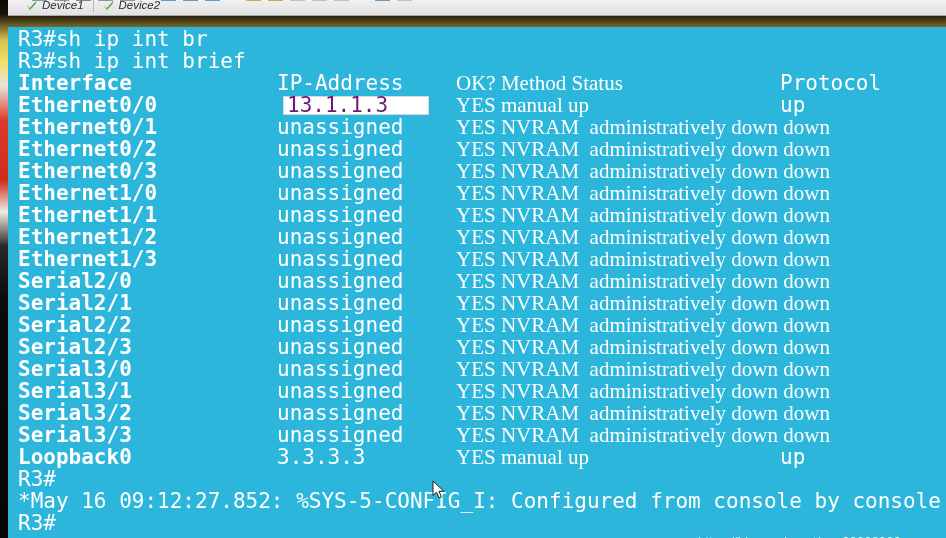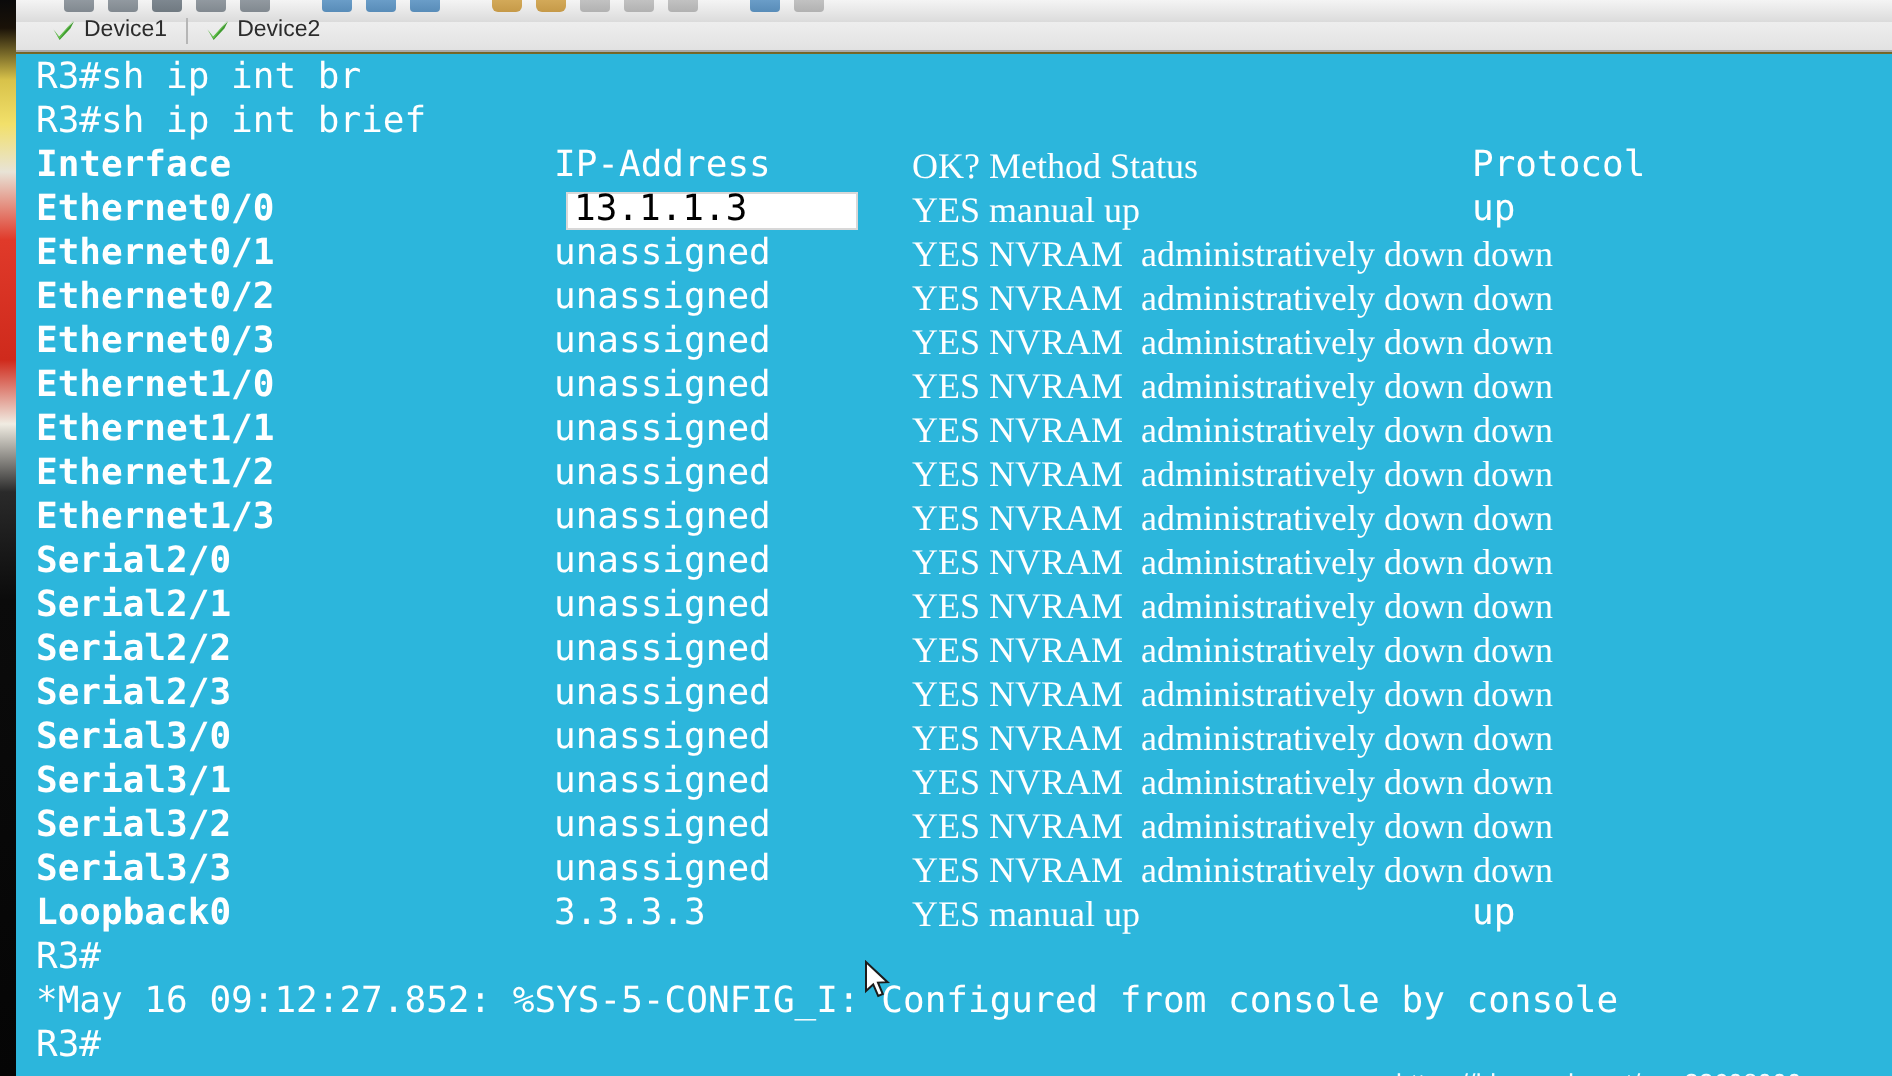--- a/index.html
+++ b/index.html
@@ -65,24 +65,25 @@
   }
   .tb-ico.sq   { background: linear-gradient(180deg,#7e8a95,#5b666f); }
   .tb-ico.blue { background: linear-gradient(180deg,#6fa9d8,#3f7cb0); }
   .tb-ico.gold { background: linear-gradient(180deg,#e0b457,#c08c2c); border-radius: 3px;}
   .tb-ico.gray { background: linear-gradient(180deg,#d2d2d2,#a8a8a8); }
   .tb-gap { width: 12px; height: 1px; background: transparent; }
 
   
   .tabbar {
     position: absolute;
-    left: 8px; top: 11px;
+    left: 8px; top: 1px;
     width: 938px; height: 14px;
     background: linear-gradient(180deg, #eeeeee 0%, #e2e2e2 100%);
     border-bottom: 1px solid #a9a9a9;
+    font-style: italic;
   }
   .tabs {
     position: absolute;
     left: 10px; top: -7px;
     display: flex;
     align-items: flex-end;
     height: 21px;
   }
   .tab {
     display: flex;
@@ -132,50 +133,50 @@
     position: absolute;
     left: 8px; top: 27px;
     width: 938px; height: 511px;
     background: #2cb6dc;
     overflow: hidden;
   }
   .term-inner {
     position: relative;
     padding: 1px 0 0 0;
     font-family: "DejaVu Sans Mono", monospace;
-    font-size: 18px;
+    font-size: 21px;
     line-height: 22px;
     color: #ffffff;
     white-space: pre;
   }
   .line {
     position: relative;
     height: 22px;
     white-space: pre;
   }
   .col-if    { position:absolute; left: 10px; font-weight: bold;  }
   .col-ip    { position:absolute; left: 269px; }
   .col-ok    { position:absolute; left: 448px; font-family: Liberation Serif, serif; }
-  .col-proto { position:absolute; left: 728px; }
+  .col-proto { position:absolute; left: 772px; }
   .plain     { position:absolute; left: 10px; }
 
   .hl {
     position: absolute;
     left: 275px;
     top: 2px;
     width: 146px;
     height: 19px;
     background: #ffffff;
     border: 1px solid #d8d8d8;
     box-sizing: border-box;
   }
   .hl-text {
     position: absolute;
     left: 279px;
-    color: #000000;
+    color: #701a75;
   }
 
   
   .cursor {
     position: absolute;
     left: 424px; top: 453px;
     width: 14px; height: 20px;
     pointer-events: none;
   }
 

